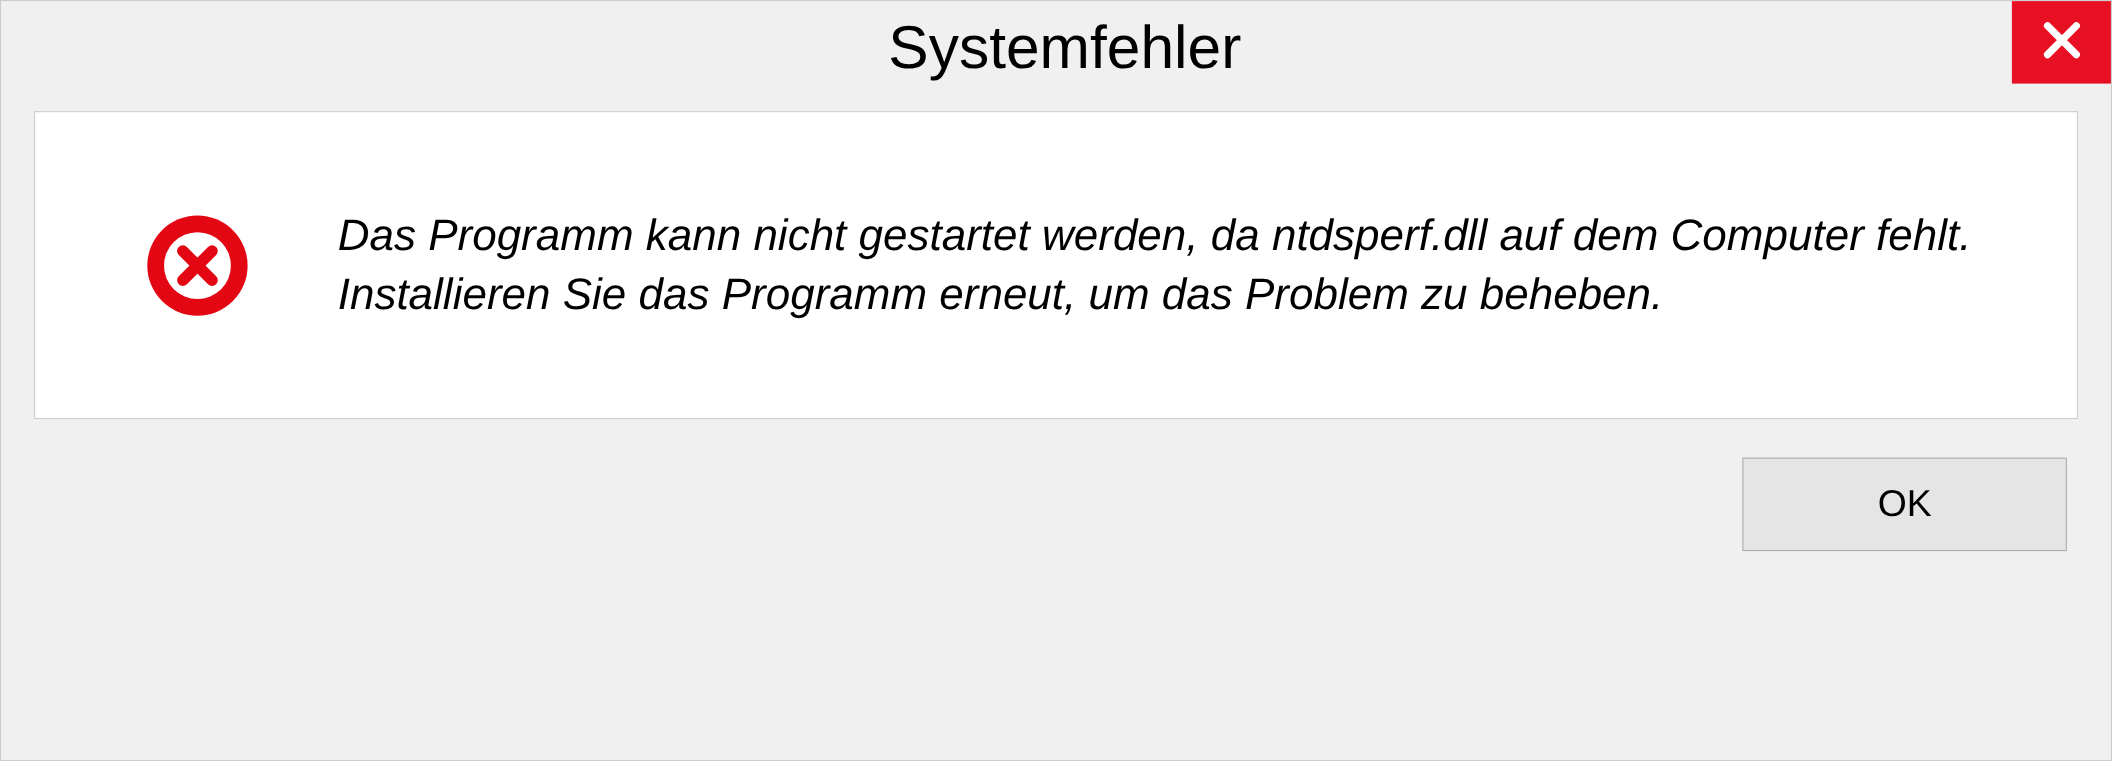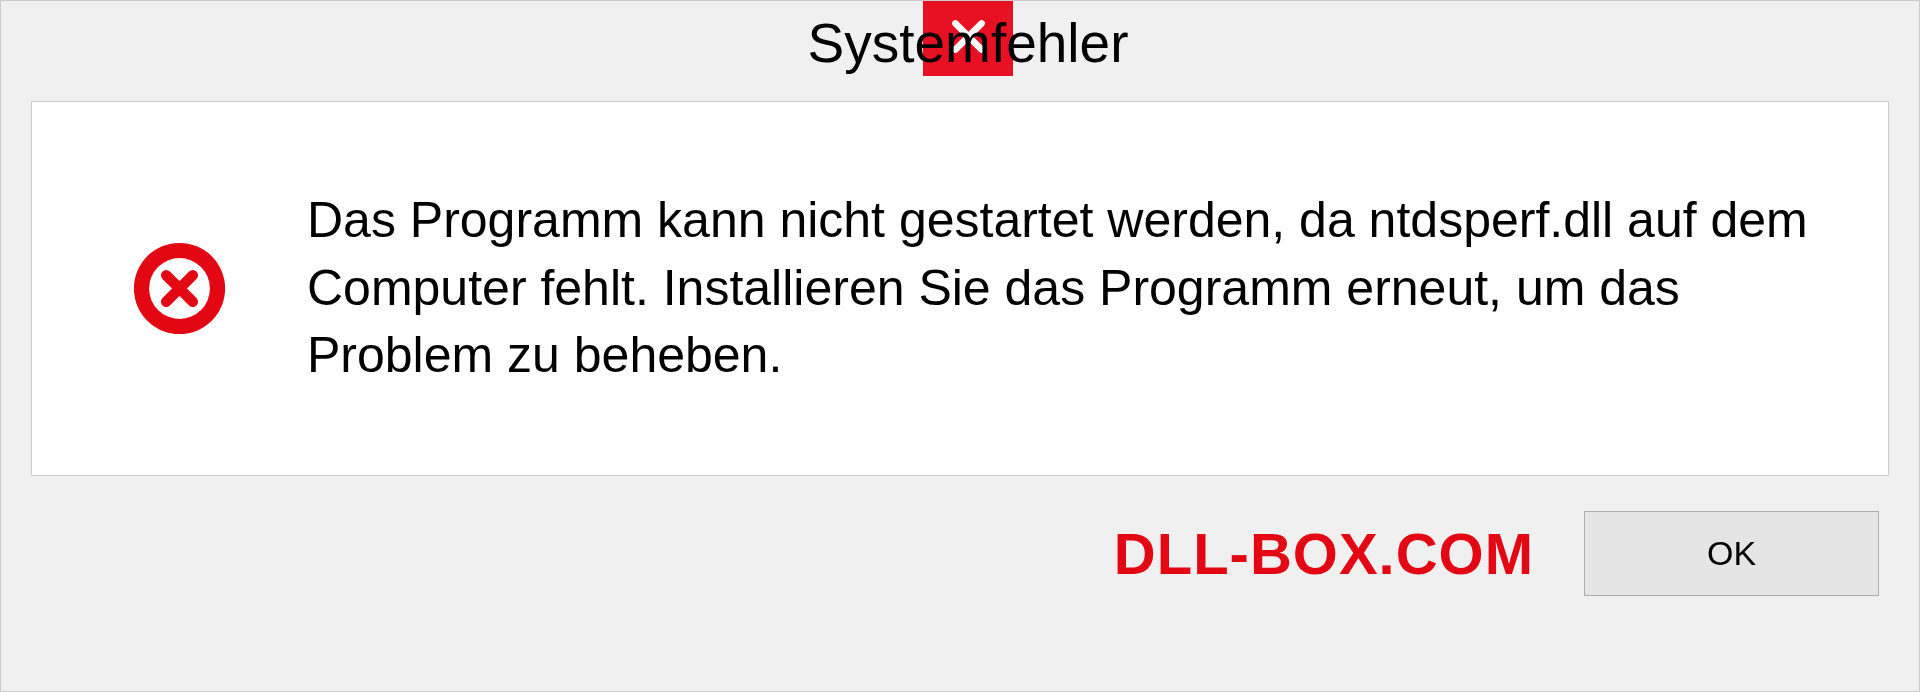--- a/index.html
+++ b/index.html
@@ -18,21 +18,21 @@
       width: 100%;
       height: 100%;
       background: #f0f0f0;
       border: 1px solid #cccccc;
       display: flex;
       flex-direction: column;
     }
     .titlebar {
       display: flex;
       align-items: flex-start;
-      justify-content: center;
+      justify-content: flex-end;
       position: relative;
       height: 90px;
       margin-left: 16px;
     }
     .title {
       position: absolute;
       left: 50%;
       transform: translateX(-50%);
       font-size: 55px;
       font-weight: 400;
@@ -60,24 +60,25 @@
       display: flex;
       align-items: center;
       gap: 80px;
     }
     .error-icon {
       flex-shrink: 0;
       width: 95px;
       height: 95px;
     }
     .message {
-      font-size: 50px;
+      font-size: 40px;
       color: #000;
       line-height: 1.35;
       font-weight: 400;
+      font-style: italic;
     }
     .footer {
       display: flex;
       align-items: center;
       justify-content: flex-end;
       padding: 15px 40px 30px 40px;
       gap: 50px;
     }
     .watermark {
       font-size: 58px;
@@ -121,18 +122,17 @@
         <circle cx="50" cy="50" r="48" fill="#e30613"></circle>
         <circle cx="50" cy="50" r="32" fill="#ffffff"></circle>
         <line x1="36" y1="36" x2="64" y2="64" stroke="#e30613" stroke-width="11" stroke-linecap="round"></line>
         <line x1="64" y1="36" x2="36" y2="64" stroke="#e30613" stroke-width="11" stroke-linecap="round"></line>
       </svg>
     </span>
     <div class="message">Das Programm kann nicht gestartet werden, da ntdsperf.dll auf dem Computer fehlt. Installieren Sie das Programm erneut, um das Problem zu beheben.</div>
   </div>
 
   <div class="footer">
-    <div class="watermark">DLL-BOX.COM</div>
     <div class="ok-button">
       <span>OK</span>
     </div>
   </div>
 </div>
 
 </body></html>

